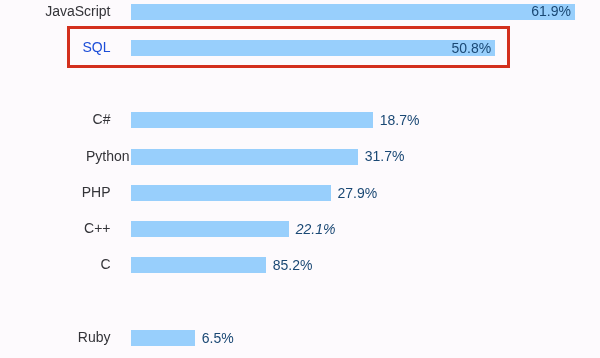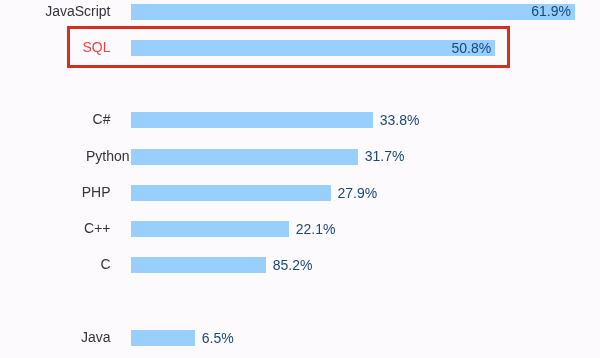--- a/index.html
+++ b/index.html
@@ -77,59 +77,59 @@
 
   <div id="plot-area">
 
     <div class="bar-row" style="top: 3.8px;">
       <div class="cat-label" style="color: rgb(51, 51, 56);">JavaScript</div>
       <div class="bar" style="width: 444.442px; background: rgb(152, 207, 252);"></div>
       <div class="val-label inside" style="color: rgb(26, 72, 116); left: 570.942px;">61.9%</div>
     </div>
 
     <div class="bar-row" style="top: 40.03px;">
-      <div class="cat-label" style="color: #ef4444;">SQL</div>
+      <div class="cat-label" style="color: #1d4ed8;">SQL</div>
       <div class="bar" style="width: 364.744px; background: rgb(152, 207, 252);"></div>
       <div class="val-label inside" style="color: rgb(26, 72, 116); left: 491.244px;">50.8%</div>
     </div>
 
 
     <div class="bar-row" style="top: 112.49px;">
       <div class="cat-label" style="color: rgb(51, 51, 56);">C#</div>
       <div class="bar" style="width: 242.684px; background: rgb(152, 207, 252);"></div>
-      <div class="val-label outside" style="color: rgb(26, 72, 116); left: 379.784px;">33.8%</div>
+      <div class="val-label outside" style="color: rgb(26, 72, 116); left: 379.784px;">18.7%</div>
     </div>
 
     <div class="bar-row" style="top: 148.72px; padding-left: 19px;">
       <div class="cat-label" style="color: rgb(51, 51, 56);">Python</div>
       <div class="bar" style="width: 227.606px; background: rgb(152, 207, 252);"></div>
       <div class="val-label outside" style="color: rgb(26, 72, 116); left: 364.706px;">31.7%</div>
     </div>
 
     <div class="bar-row" style="top: 184.95px;">
       <div class="cat-label" style="color: rgb(51, 51, 56);">PHP</div>
       <div class="bar" style="width: 200.322px; background: rgb(152, 207, 252);"></div>
       <div class="val-label outside" style="color: rgb(26, 72, 116); left: 337.422px;">27.9%</div>
     </div>
 
     <div class="bar-row" style="top: 221.18px;">
       <div class="cat-label" style="color: rgb(51, 51, 56);">C++</div>
       <div class="bar" style="width: 158.678px; background: rgb(152, 207, 252);"></div>
-      <div class="val-label outside" style="color: rgb(26, 72, 116); left: 295.778px;">22.1%</div>
+      <div class="val-label outside" style="color: rgb(26, 72, 116); left: 295.778px; font-style: italic;">22.1%</div>
     </div>
 
     <div class="bar-row" style="top: 257.41px;">
       <div class="cat-label" style="color: rgb(51, 51, 56);">C</div>
       <div class="bar" style="width: 135.702px; background: rgb(152, 207, 252);"></div>
       <div class="val-label outside" style="color: rgb(26, 72, 116); left: 272.802px;">85.2%</div>
     </div>
 
 
     <div class="bar-row" style="top: 329.87px;">
-      <div class="cat-label" style="color: rgb(51, 51, 56);">Java</div>
+      <div class="cat-label" style="color: rgb(51, 51, 56);">Ruby</div>
       <div class="bar" style="width: 64.62px; background: rgb(152, 207, 252);"></div>
       <div class="val-label outside" style="color: rgb(26, 72, 116); left: 201.72px;">6.5%</div>
     </div>
 
   </div>
 
   <div id="highlight-box" style="left: 67.2px; top: 26px; width: 442.5px; height: 41.8px; border-width: 3px; border-color: rgb(211, 48, 29);"></div>
 
 </div>
 

